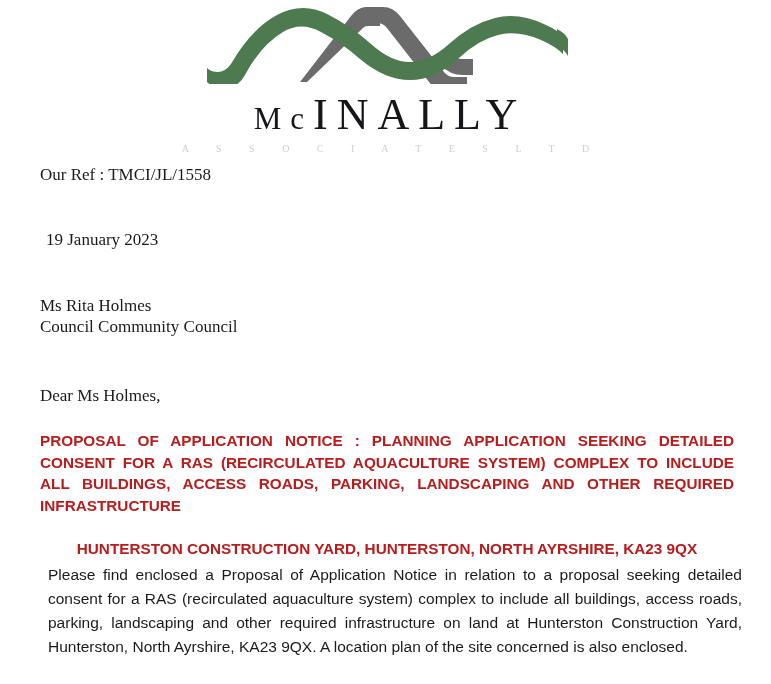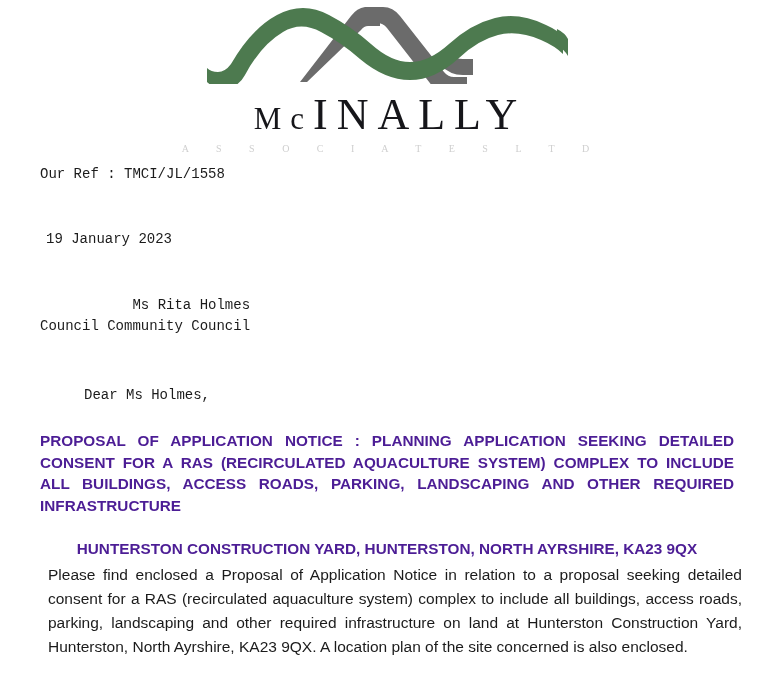--- a/index.html
+++ b/index.html
@@ -83,46 +83,45 @@
 
   
   .letter {
     position: absolute;
     left: 40px;
     top: 0;
     width: 694px;
   }
 
   .ln {
-    font-family: Liberation Mono, monospace;
-    font-size: 14px;
+    font-family: Liberation Serif, serif;
+    font-size: 17px;
     line-height: 21px;
     color: #1b1b1b;
     white-space: nowrap;
-    text-align: right;
   }
 
   .our-ref    { position: absolute; left: 0; top: 164px; }
   .letter-date{ position: absolute; left: 6px; top: 229px; }
 
   .recipient  { position: absolute; left: 0; top: 295px; }
   .recipient .ln { white-space: nowrap; }
 
-  .salutation { position: absolute; left: 0; top: 385px; margin-left: 44px; }
+  .salutation { position: absolute; left: 0; top: 385px; }
 
   .subject {
     position: absolute;
     left: 0;
     top: 430px;
     width: 694px;
     font-family: "Liberation Sans", sans-serif;
     font-weight: bold;
     font-size: 15.3px;
     line-height: 21.5px;
-    color: #4c1d95;
+    color: #b91c1c;
     text-align: justify;
     text-justify: inter-word;
   }
   .subject .just-block {
     text-align: justify;
   }
   
   .subject .just-block > span.stretch::after {
     content: "";
     display: inline-block;

